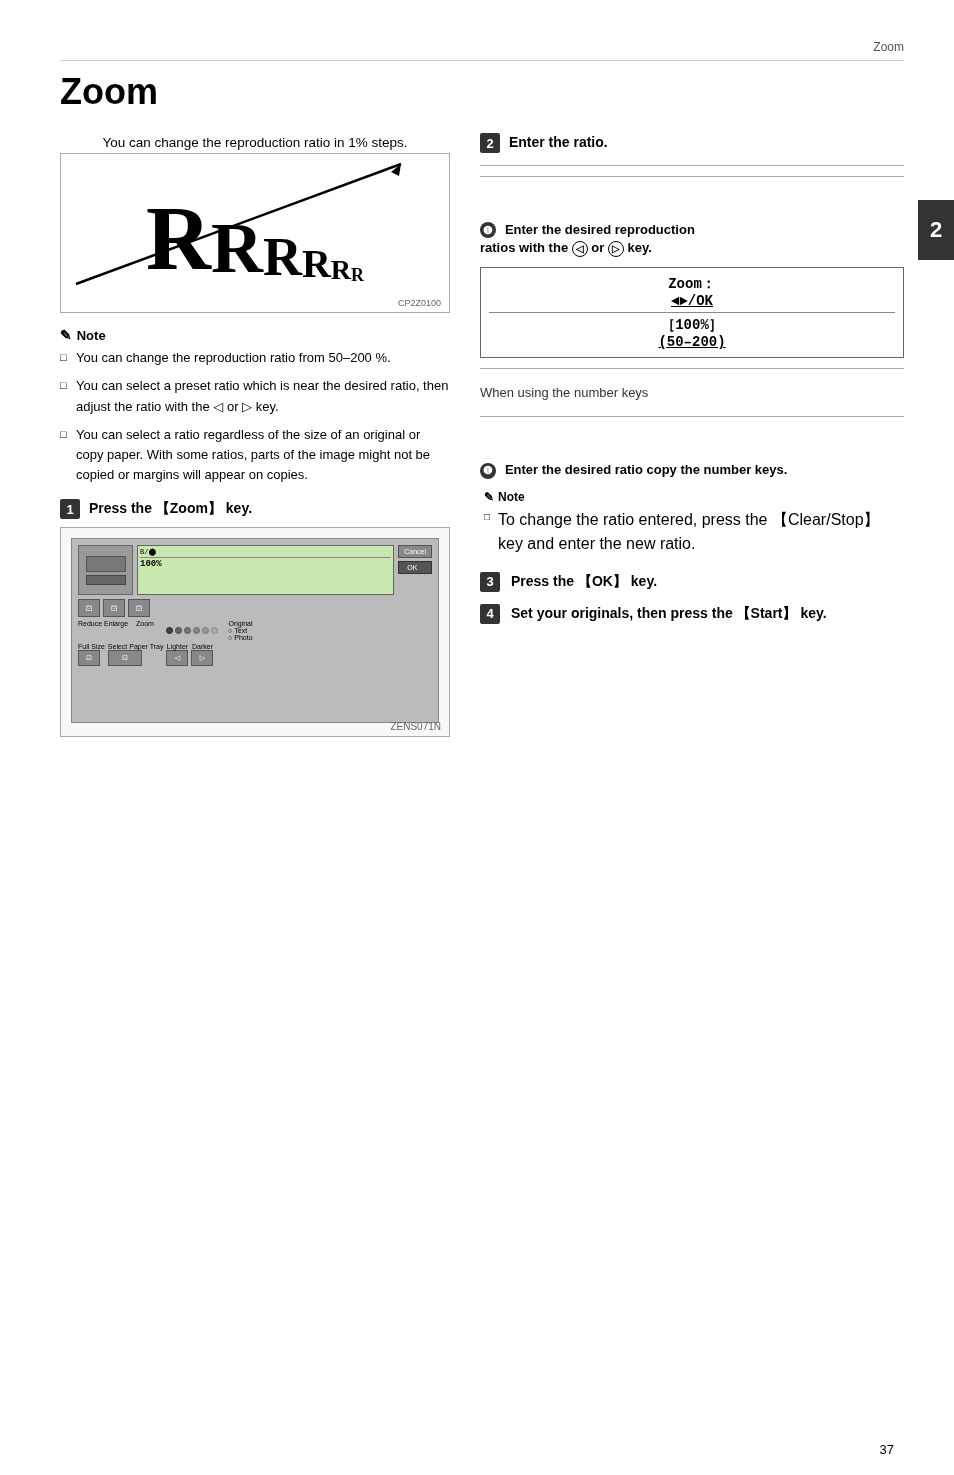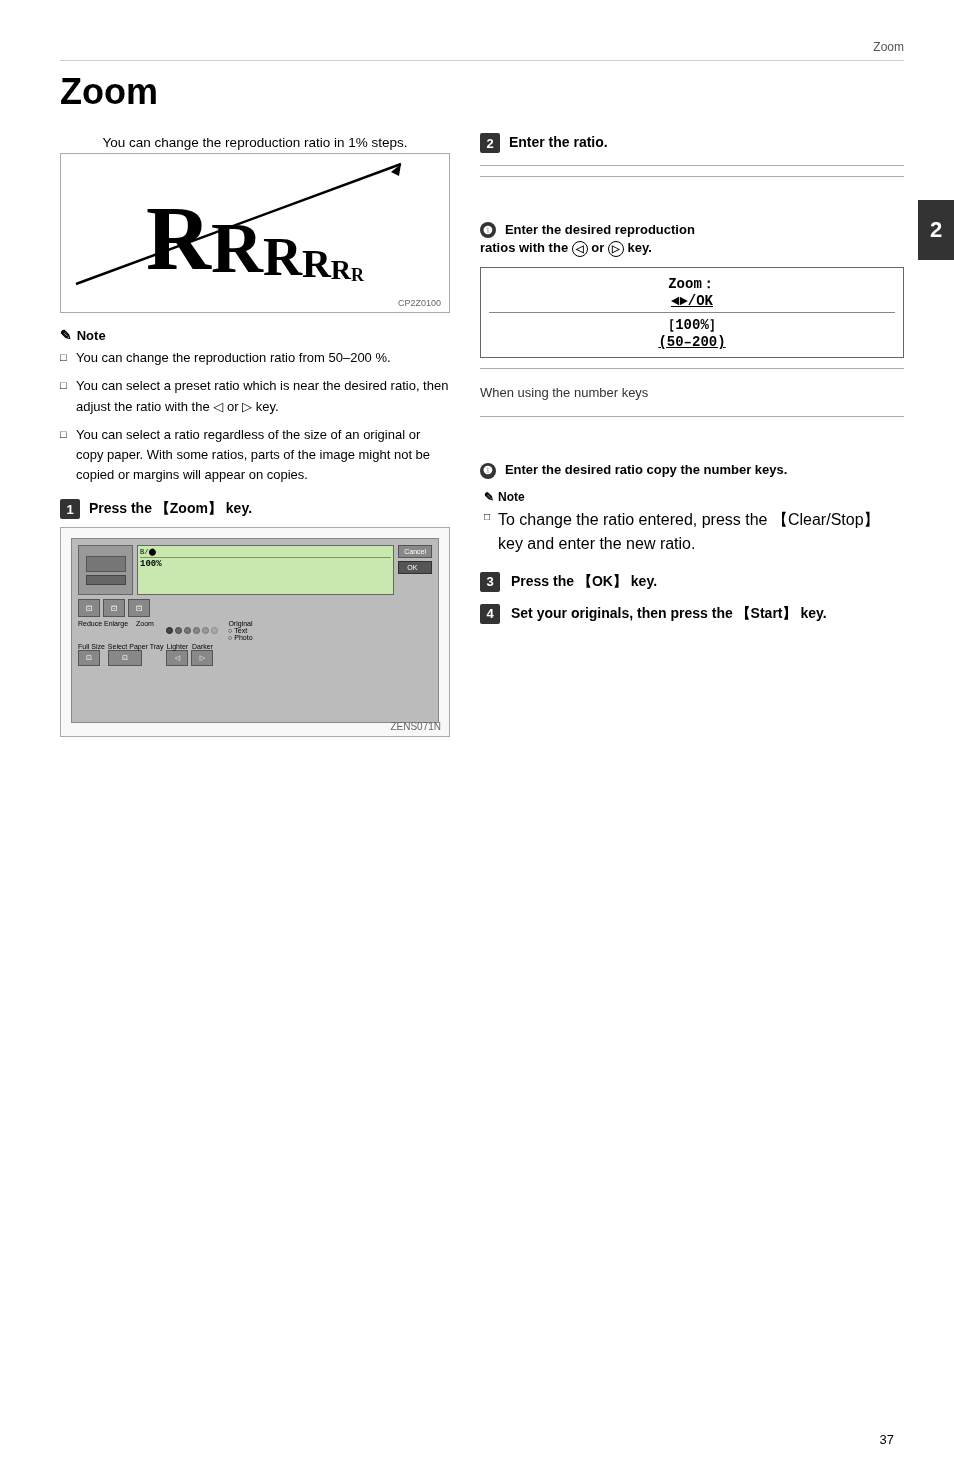--- a/index.html
+++ b/index.html
@@ -42,21 +42,21 @@
       display: flex;
       align-items: center;
       justify-content: center;
       font-size: 22px;
       font-weight: bold;
     }
 
     
     .page-number {
       position: absolute;
-      bottom: 28px;
+      bottom: 18px;
       right: 60px;
       font-size: 13px;
     }
 
     
     .main-title {
       font-size: 36px;
       font-weight: bold;
       margin-bottom: 20px;
       margin-top: 10px;

